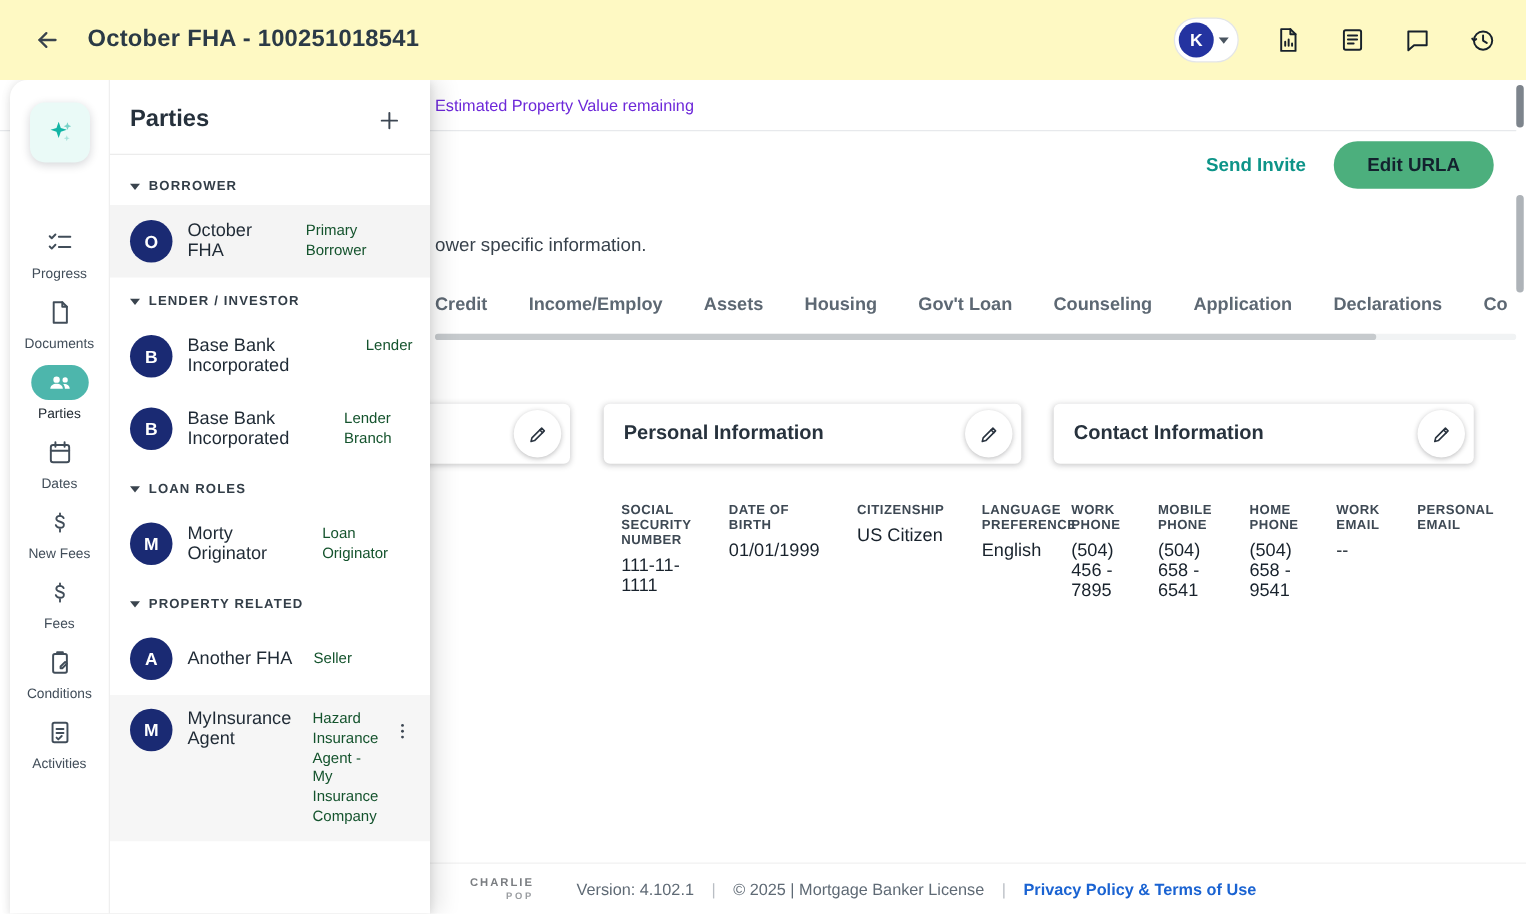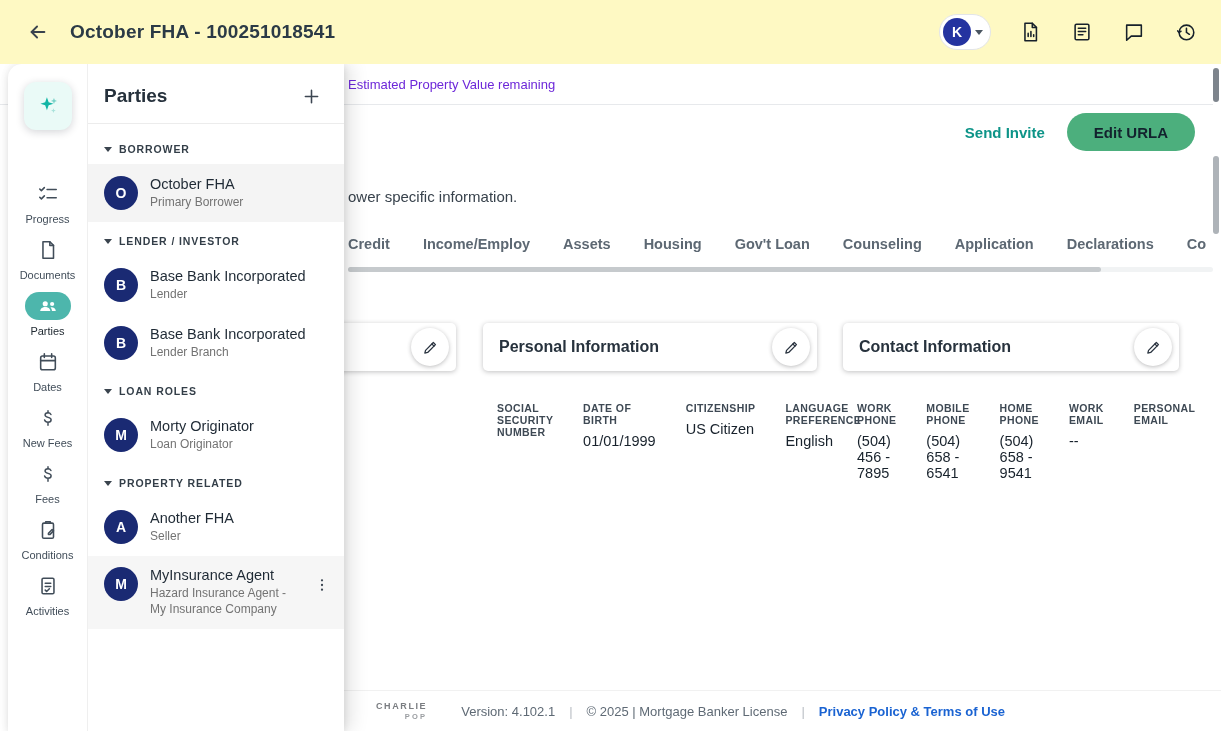--- a/index.html
+++ b/index.html
@@ -116,23 +116,23 @@
   .group-row { display:flex; align-items:center; gap:7px; padding:13px 16px 9px; cursor:pointer; }
   .caret-down { width:0; height:0; border-left:4px solid transparent; border-right:4px solid transparent; border-top:5px solid #3a444e; }
   .group-label { font-size:10.5px; font-weight:700; letter-spacing:.9px; color:#333e48; }
   .party-item { display:flex; align-items:center; gap:12px; padding:11px 14px 11px 16px; min-height:58px; cursor:pointer; }
   .party-item.selected { background:#f4f4f4; }
   .party-item.hover { background:#f6f6f6; align-items:flex-start; }
   .party-avatar {
     width:34px; height:34px; border-radius:50%; background:#1a2a73; color:#fff;
     font-size:14px; font-weight:700; display:flex; align-items:center; justify-content:center; flex-shrink:0;
   }
-  .party-texts { display:flex; flex-direction:column; gap:3px; flex:1; min-width:0; }
+  .party-texts { display:flex; flex-direction:row; gap:17px; flex:1; min-width:0; }
   .party-name { font-size:14.5px; color:#1f2a35; }
-  .party-role { font-size:12px; color:#737373; line-height:1.32; }
+  .party-role { font-size:12px; color:#14532d; line-height:1.32; }
   .kebab { margin-left:auto; color:#3c4652; display:flex; align-items:center; cursor:pointer; padding-top:10px; }
 </style>
 </head>
 <body>
 
 <header class="topbar">
   <div class="back-btn">
     <span>
       <svg width="22" height="22" viewBox="0 0 24 24" fill="none" stroke="currentColor" stroke-width="2" stroke-linecap="round" stroke-linejoin="round">
           <path d="M19 12H5"></path>
@@ -227,20 +227,21 @@
           <svg width="17" height="17" viewBox="0 0 24 24" fill="none" stroke="currentColor" stroke-width="1.8" stroke-linecap="round" stroke-linejoin="round">
               <path d="M4 20l1-4L16 5l3 3L8 19l-4 1z"></path>
               <path d="M14 7l3 3"></path>
             </svg>
         </span>
       </div>
     </div>
     <div class="card-body">
       <div>
         <div class="field-label">SOCIAL SECURITY NUMBER</div>
+        <div class="field-value">111-11-1111</div>
       </div>
       <div>
         <div class="field-label">DATE OF BIRTH</div>
         <div class="field-value">01/01/1999</div>
       </div>
       <div>
         <div class="field-label">CITIZENSHIP</div>
         <div class="field-value">US Citizen</div>
       </div>
       <div>

